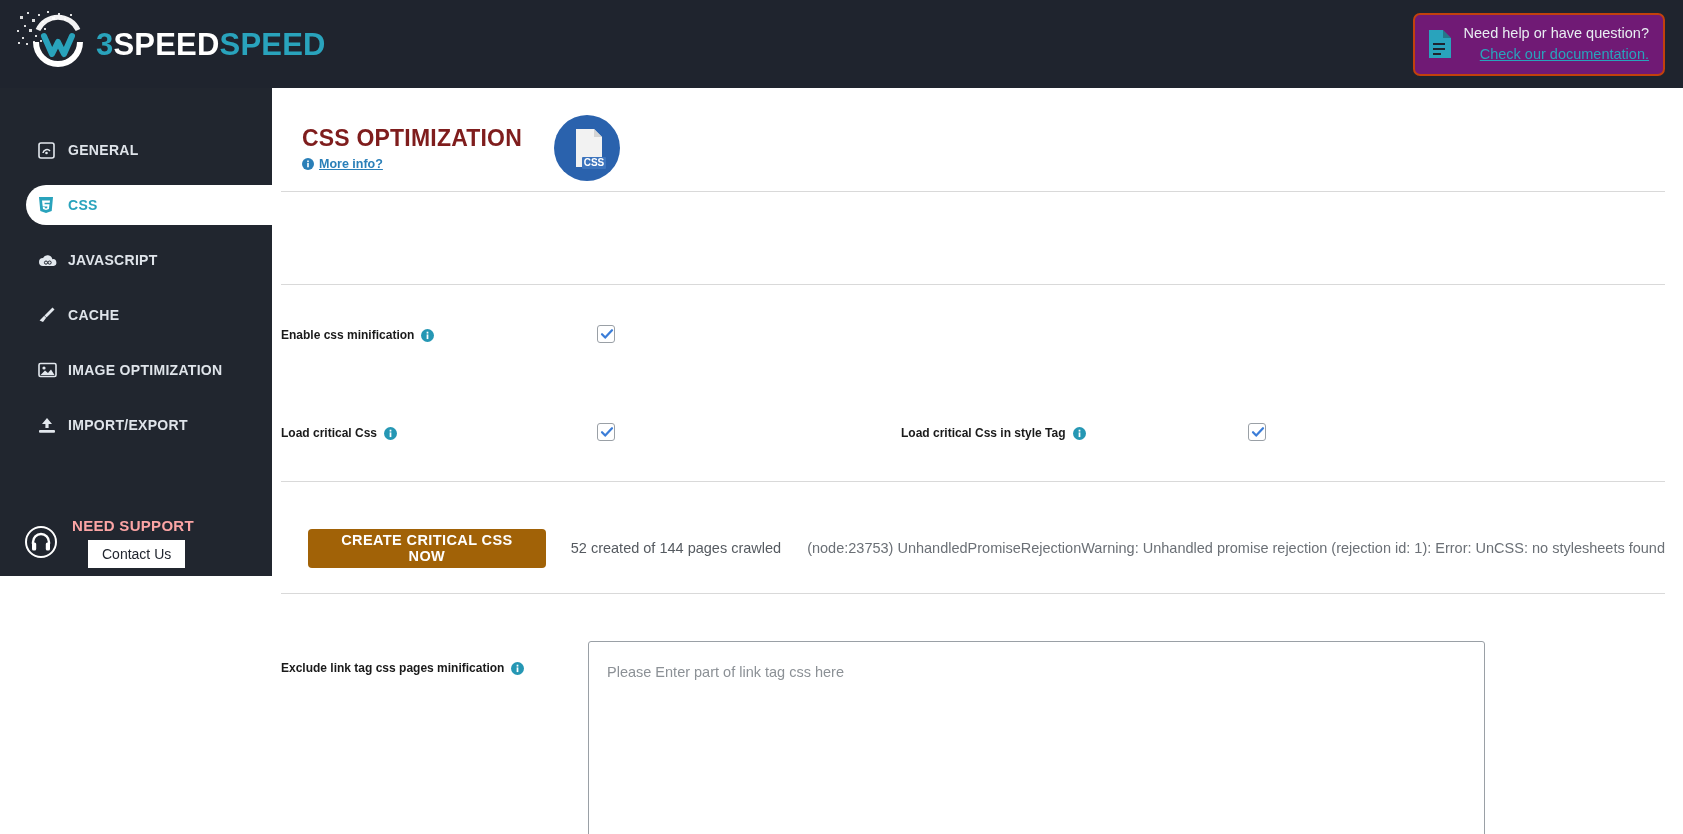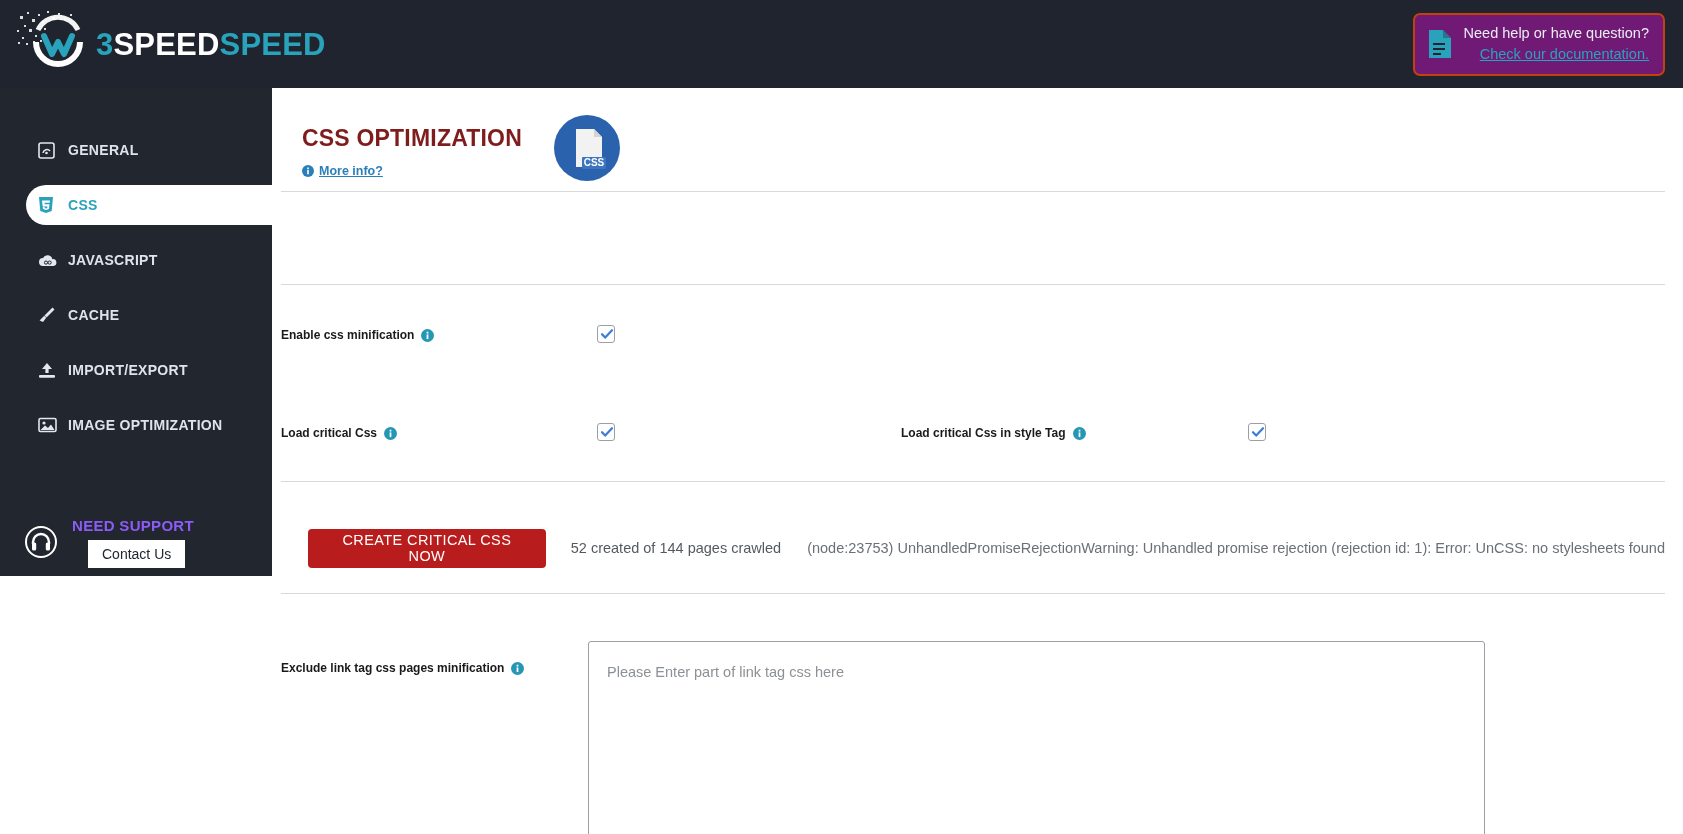--- a/index.html
+++ b/index.html
@@ -75,21 +75,21 @@
 
   .support-box {
     position: absolute; left: 0; top: 508px;
     width: 272px; height: 68px;
     background: #21262f;
     display: flex; align-items: center; padding-left: 24px;
   }
   .support-icon { width: 34px; height: 34px; margin-right: 14px; flex:0 0 auto;}
   .support-right { display:flex; flex-direction:column; }
   .support-title {
-    color: #8b5cf6; font-size: 15px; font-weight: bold; letter-spacing:.3px;
+    color: #fca5a5; font-size: 15px; font-weight: bold; letter-spacing:.3px;
     margin-bottom: 6px;
   }
   .contact-btn {
     background: #ffffff; color: #21262f; border: none;
     font-size: 14px; font-family: "Liberation Sans", sans-serif;
     padding: 6px 14px; cursor: pointer; align-self: flex-start;
     margin-left: 16px;
   }
 
   
@@ -101,21 +101,21 @@
     position: absolute; left: 30px; top: 27px;
     display: flex; align-items: flex-start;
   }
   .page-title-block { padding-top: 12px; }
   .page-title {
     font-size: 23px; font-weight: bold; color: #7f1d1d;
     letter-spacing: .2px; line-height: 1;
   }
   .more-info {
     display: flex; align-items: center; gap: 5px;
-    margin-top: 14px; font-size: 12.5px; font-weight: bold; text-align: right;
+    margin-top: 7px; font-size: 12.5px; font-weight: bold; text-align: right;
   }
   .more-info a { color: #2a7fb8; text-decoration: underline; cursor:pointer; }
   .info-dot { width: 12px; height: 12px; flex:0 0 auto; }
   .css-badge { margin-left: 32px; width: 66px; height: 66px; }
 
   .hr {
     position: absolute; left: 9px; width: 1384px; height: 1px;
     background: #d9d9d9;
   }
   .hr.r1 { top: 103px; }
@@ -145,22 +145,22 @@
   
   .row-crit { top: 330px; height: 40px; }
   .row-crit .lbl-a { position:absolute; left: 0; top: 8px; }
   .row-crit .chk-a { position:absolute; left: 316px; top: 5px; }
   .row-crit .lbl-b { position:absolute; left: 620px; top: 8px; }
   .row-crit .chk-b { position:absolute; left: 967px; top: 5px; }
 
   
   .row-btn { top: 438px; height: 44px; display: flex; align-items: center; }
   .create-btn {
-    background: #b91c1c; color: #ffffff; border: none; border-radius: 4px;
-    font-size: 14.5px; font-weight: normal; letter-spacing: .4px;
+    background: #a16207; color: #ffffff; border: none; border-radius: 4px;
+    font-size: 14.5px; font-weight: bold; letter-spacing: .4px;
     padding: 0 22px; height: 39px; cursor: pointer;
     font-family: "Liberation Sans", sans-serif;
     margin-left: 27px;
   }
   .status-count {
     margin-left: 25px; color: #555a60; font-size: 14.5px; white-space: nowrap;
   }
   .status-warn {
     margin-left: 26px; color: #6b7076; font-size: 14.5px; white-space: nowrap;
   }
@@ -278,37 +278,37 @@
           <svg width="18" height="18" viewBox="0 0 18 18" xmlns="http://www.w3.org/2000/svg">
             <path d="M14.5 1.5 L16.5 3.5 L8.5 11.5 L6.5 9.5 z" fill="currentColor"></path>
             <path d="M6.2 9.8 L8.2 11.8 L5 16 L1.6 14.6 z" fill="currentColor"></path>
           </svg>
         </span>
         <span>CACHE</span>
       </div>
 
       <div class="nav-item">
         <span class="nav-ico">
-          <svg width="18" height="17" viewBox="0 0 18 17" xmlns="http://www.w3.org/2000/svg">
-            <path d="M9 1 L14 7 H10.6 V11 H7.4 V7 H4 z" fill="currentColor"></path>
-            <rect x="1" y="13" width="16" height="2.8" rx="1" fill="currentColor"></rect>
-          </svg>
-        </span>
-        <span>IMPORT/EXPORT</span>
-      </div>
-
-      <div class="nav-item">
-        <span class="nav-ico">
           <svg width="19" height="16" viewBox="0 0 19 16" xmlns="http://www.w3.org/2000/svg">
             <rect x="1" y="1.5" width="17" height="13" rx="1.5" fill="none" stroke="currentColor" stroke-width="1.6"></rect>
             <circle cx="6" cy="6" r="1.6" fill="currentColor"></circle>
             <path d="M2.5 13 L7 8.5 L10 11 L13 7.5 L16.5 13 z" fill="currentColor"></path>
           </svg>
         </span>
         <span>IMAGE OPTIMIZATION</span>
+      </div>
+
+      <div class="nav-item">
+        <span class="nav-ico">
+          <svg width="18" height="17" viewBox="0 0 18 17" xmlns="http://www.w3.org/2000/svg">
+            <path d="M9 1 L14 7 H10.6 V11 H7.4 V7 H4 z" fill="currentColor"></path>
+            <rect x="1" y="13" width="16" height="2.8" rx="1" fill="currentColor"></rect>
+          </svg>
+        </span>
+        <span>IMPORT/EXPORT</span>
       </div>
 
     </div>
   </div>
 
   <div class="support-box">
     <span class="support-icon">
       <svg width="34" height="34" viewBox="0 0 34 34" xmlns="http://www.w3.org/2000/svg">
         <circle cx="17" cy="17" r="15" fill="none" stroke="#ffffff" stroke-width="2"></circle>
         <path d="M9 19 v-2 a8 8 0 0 1 16 0 v2" fill="none" stroke="#ffffff" stroke-width="2.4"></path>

